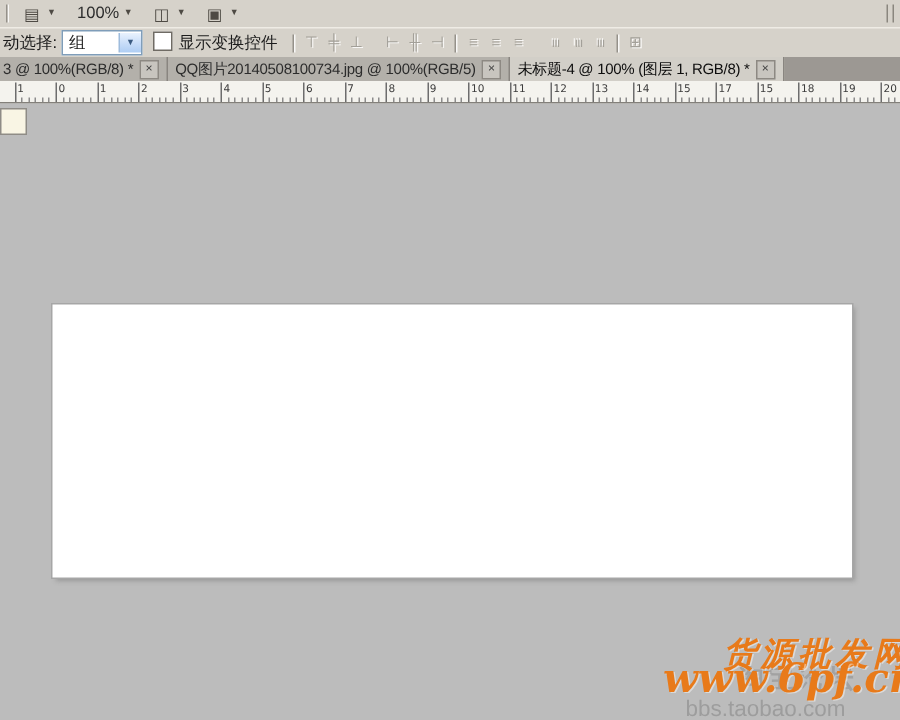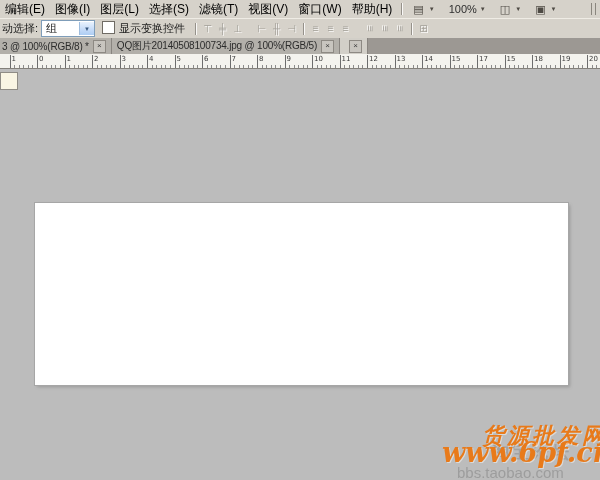--- a/index.html
+++ b/index.html
@@ -87,30 +87,20 @@
        font-size:22px;letter-spacing:3px;color:#e87a1a;text-shadow:1px 1px 0 rgba(255,255,255,.45);}
   .wmbg{left:492px;top:372px;font-size:17px;font-weight:bold;color:#a2a2a2;letter-spacing:3px;}
   .wm2{left:442px;top:368px;font-family:"DejaVu Serif",serif;font-style:italic;font-weight:bold;
        font-size:27px;color:#e87a1a;text-shadow:1px 1px 0 rgba(255,255,255,.45);}
   .wm3{left:457px;top:395px;font-size:15px;color:#9d9d9d;}
 </style>
 </head>
 <body>
 
 <div class="menubar">
-  <span id="menu-items" style="display:flex;align-items:center;">
-      <span class="menu-item">编辑(E)</span>
-      <span class="menu-item">图像(I)</span>
-      <span class="menu-item">图层(L)</span>
-      <span class="menu-item">选择(S)</span>
-      <span class="menu-item">滤镜(T)</span>
-      <span class="menu-item">视图(V)</span>
-      <span class="menu-item">窗口(W)</span>
-      <span class="menu-item">帮助(H)</span>
-    </span>
   <span class="vsep"></span>
   <span id="ab-controls" class="ab-controls">
       <span class="ab-ctrl dd">
         <span class="g">▤</span>
       </span>
       <span class="ab-ctrl dd">
         <span class="t">100%</span>
       </span>
       <span class="ab-ctrl dd">
         <span class="g">◫</span>
@@ -155,20 +145,21 @@
 <div class="tabbar" id="tabbar">
     <div class="tab">
       <span class="tl">3 @ 100%(RGB/8) *</span>
       <span class="close">×</span>
     </div>
     <div class="tab">
       <span class="tl">QQ图片20140508100734.jpg @ 100%(RGB/5)</span>
       <span class="close">×</span>
     </div>
     <div class="tab active">
+      <span class="tl">未标题-4 @ 100% (图层 1, RGB/8) *</span>
       <span class="close">×</span>
     </div>
   </div>
 
 <div class="ruler" id="ruler">
     <div class="maj" style="left: 9.5px;"></div>
     <div class="lab" style="left: 11.5px;">1</div>
     <div class="min" style="left: 14.0833px;"></div>
     <div class="min" style="left: 18.6667px;"></div>
     <div class="min" style="left: 23.25px;"></div>

